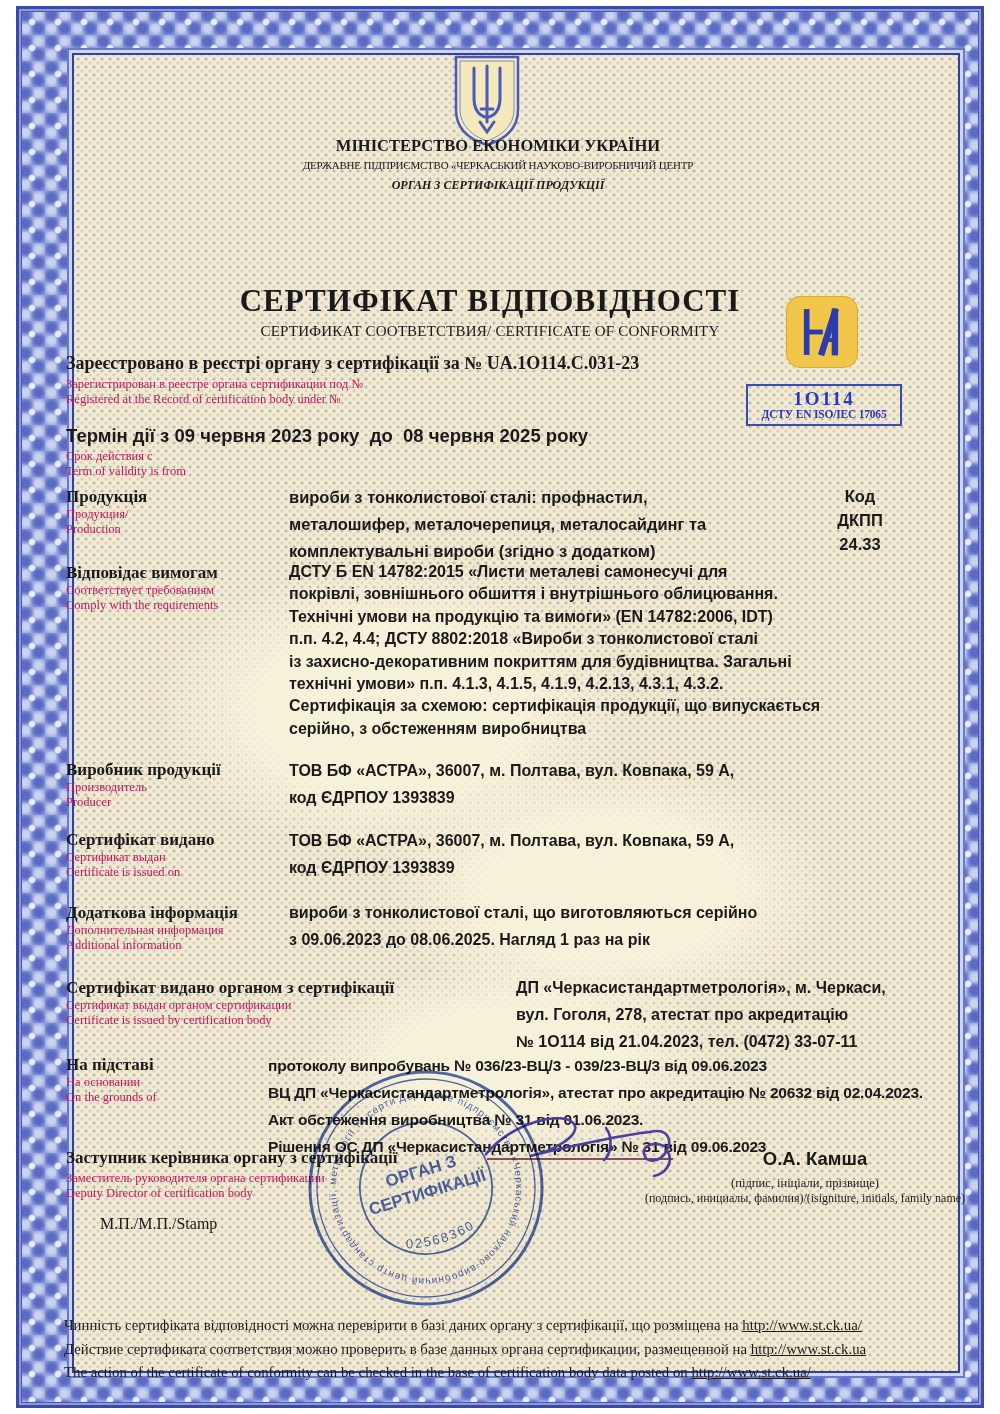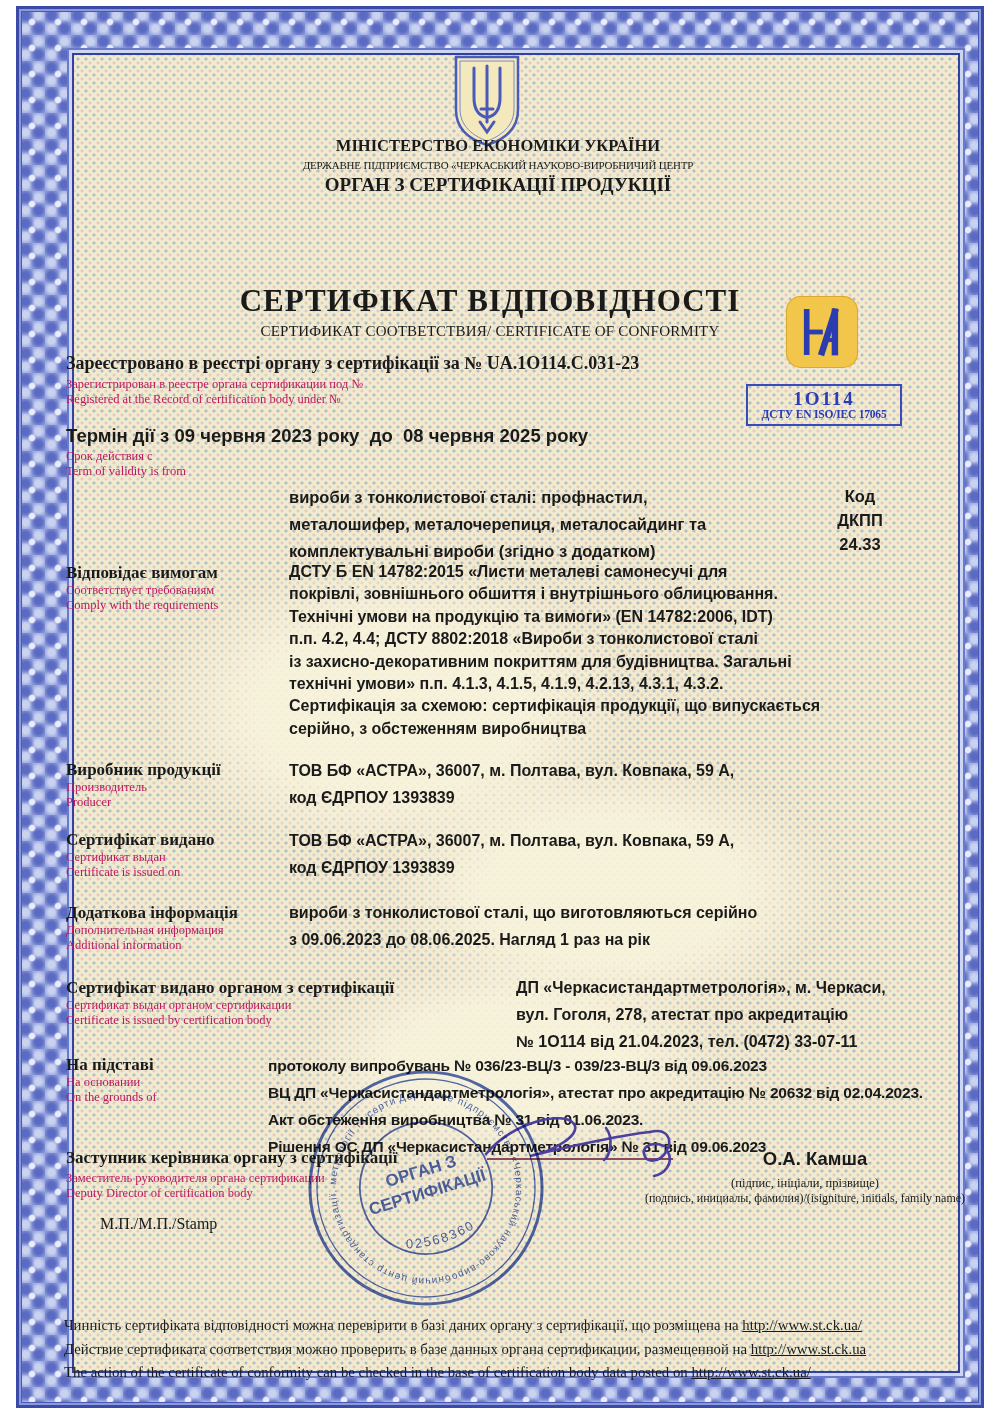--- a/index.html
+++ b/index.html
@@ -96,21 +96,21 @@
       <path d="M22 14 V44 C22 56 27 61 33 63"></path>
       <path d="M48 14 V44 C48 56 43 61 37 63"></path>
       <path d="M28 68 L35 78 L42 68"></path>
       <path d="M29 55 H41"></path>
     </g>
   </svg>
 
   <div class="abs hdr">
     <div class="h1">МІНІСТЕРСТВО ЕКОНОМІКИ УКРАЇНИ</div>
     <div class="h2">ДЕРЖАВНЕ ПІДПРИЄМСТВО «ЧЕРКАСЬКИЙ НАУКОВО-ВИРОБНИЧИЙ ЦЕНТР</div>
-    <div class="h1" style="font-size:19px;">ОРГАН З СЕРТИФІКАЦІЇ ПРОДУКЦІЇ</div>
+    <div class="h1" style="font-size:12px;font-style:italic;">ОРГАН З СЕРТИФІКАЦІЇ ПРОДУКЦІЇ</div>
   </div>
 
   <div class="abs titleblock">
     <div class="t-main">СЕРТИФІКАТ ВІДПОВІДНОСТІ</div>
     <div class="t-sub">СЕРТИФИКАТ СООТВЕТСТВИЯ/ CERTIFICATE OF CONFORMITY</div>
   </div>
 
   <div class="abs naau">
     <svg width="58" height="58" viewBox="0 0 72 72">
       <g stroke="#2b3cb0" fill="none" stroke-linecap="square">
@@ -134,20 +134,25 @@
     <div class="sub" style="margin-top:3px;">Зарегистрирован в реестре органа сертификации под №</div>
     <div class="sub">Registered at the Record of certification body under №</div>
   </div>
 
   <div class="abs" style="left:66px;top:424px;width:760px;">
     <div class="sans-b" style="font-size:18.5px;line-height:23px;white-space:pre-wrap;">Термін дії з 09 червня 2023 року  до  08 червня 2025 року</div>
     <div class="sub" style="margin-top:2px;">Срок действия с</div>
     <div class="sub">Term of validity is from</div>
   </div>
 
+  <div class="abs" style="left:66px;top:487px;width:215px;">
+    <div class="lbl ser-b">Продукція</div>
+    <div class="sub">Продукция/</div>
+    <div class="sub">Production</div>
+  </div>
   <div class="abs val sans-b" style="left:289px;top:484px;width:520px;font-size:16.5px;">вироби з тонколистової сталі: профнастил,
 металошифер, металочерепиця, металосайдинг та
 комплектувальні вироби (згідно з додатком)</div>
   <div class="abs codecell sans-b" style="left:812px;top:484px;width:96px;">Код
 ДКПП
 24.33</div>
 
   <div class="abs" style="left:66px;top:563px;width:215px;">
     <div class="lbl ser-b">Відповідає вимогам</div>
     <div class="sub">Соответствует требованиям</div>

